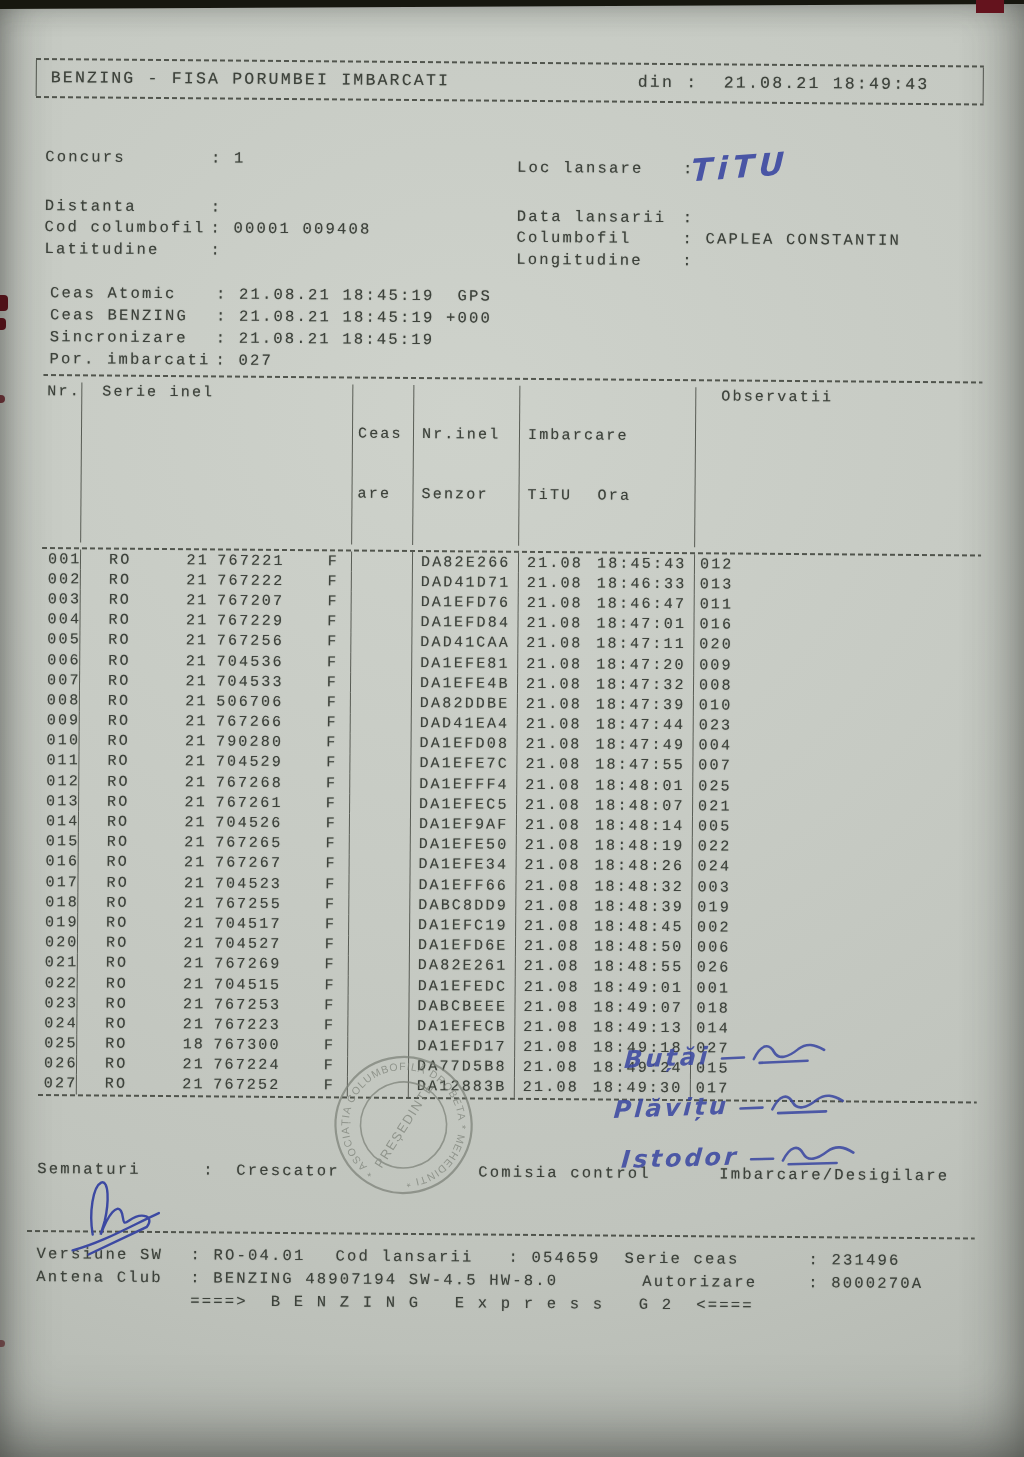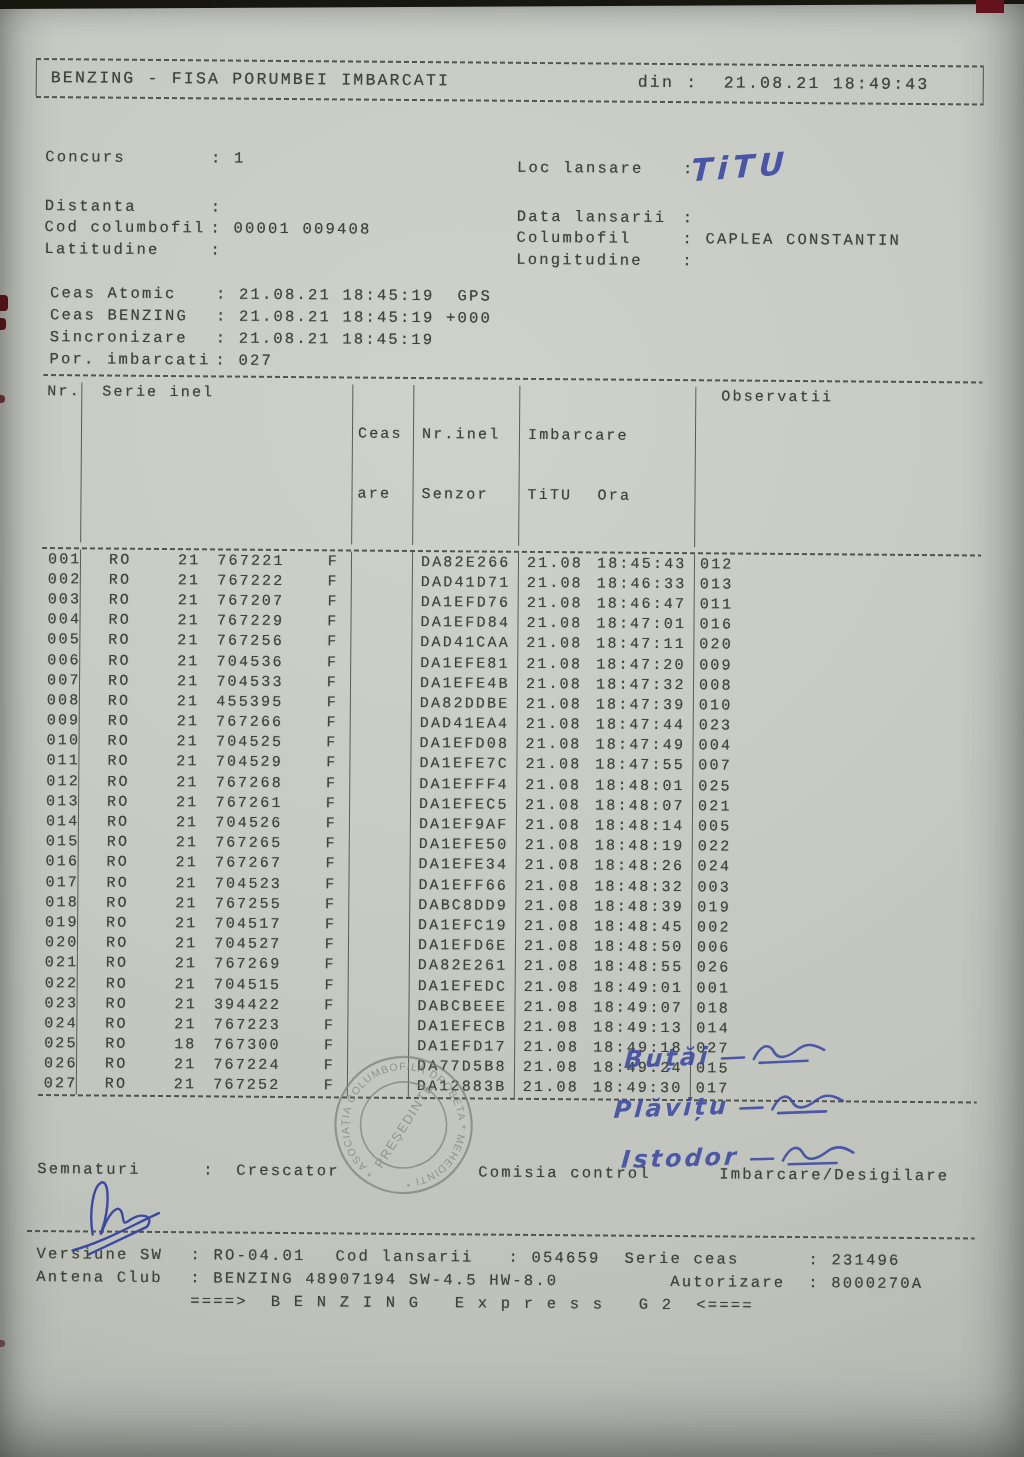--- a/index.html
+++ b/index.html
@@ -61,42 +61,42 @@
   .h-imb { width:176px; padding-left:8px; border-right:1.4px solid rgba(60,64,56,.8); }
   .h-obs { flex:1; padding-left:25px; }
   .h-imb .l2 { display:flex; }
   .h-imb .l2 span:first-child { width:70px; }
 
   .t-row { display:flex; height:20.2px; align-items:center; }
   .t-row > div { white-space:pre; height:100%; display:flex; align-items:center; }
   .c-nr { width:39px; padding-left:6px; border-right:1.4px solid rgba(60,64,56,.8); }
   .c-serie { width:271px; border-right:1.4px solid rgba(60,64,56,.8); }
   .c-serie .s-tara { margin-left:28px; width:70px; }
-  .c-serie .s-an { width:40px; }
+  .c-serie .s-an { width:40px;text-align:center; }
   .c-serie .s-inel { width:112px; }
   .c-serie .s-sex { margin-left:auto; margin-right:12px; }
   .c-culo { width:61px; border-right:1.4px solid rgba(60,64,56,.8); }
   .c-senzor { width:106px; padding-left:8px; border-right:1.4px solid rgba(60,64,56,.8); }
   .c-imb { width:176px; padding-left:8px; border-right:1.4px solid rgba(60,64,56,.8); }
   .c-imb .i-data { width:70px; }
   .c-obs { flex:1; padding-left:5px; }
 
   
   .sig-row { position:absolute; left:0; top:1160px; width:1024px; height:24px; font-size:15.5px; }
   .sig-row span { position:absolute; white-space:pre; }
   .sig-label { left:46px; }  .sig-colon { left:212px; }
   .sig-crescator { left:245px; } .sig-comisia { left:487px; } .sig-imbarcare { left:728px; }
 
   .foot-sep { position:absolute; left:36px; top:1230px; width:948px; }
   .f-line { position:absolute; width:1024px; height:23px; font-size:15.5px; }
   .f-line span { position:absolute; white-space:pre; }
   .f1 { top:1245px; } .f2 { top:1268px; } .f3 { top:1291px; }
   .fl-a { left:46px; } .fl-b { left:200px; } .fl-c { left:345px; } .fl-d { left:518px; }
   .fl-e { left:634px; } .fl-f { left:818px; }
-  .fl-g { left:680px; }
+  .fl-g { left:652px; }
   .banner { left:200px; }
 
   
   .ink { font-family:"DejaVu Sans",sans-serif; color:#3c49a2; font-style:italic; z-index:5; position:absolute; }
   .hw-loc { left:692px; top:143px; font-size:31px; letter-spacing:5px; transform:rotate(-5deg) skewX(-7deg); font-weight:bold; opacity:.9; }
   .hw-names { left:632px; top:1032px; }
   .hw-name-line { display:flex; align-items:center; gap:10px; margin-bottom:17px; font-size:24px; letter-spacing:3px; transform:rotate(-3deg) skewX(-6deg); font-weight:bold; opacity:.88; }
   .hw-name-line:nth-child(2) { margin-left:-10px; transform:rotate(-2.5deg) skewX(-6deg); }
   .hw-name-line:nth-child(3) { margin-left:-2px; transform:rotate(-2deg) skewX(-6deg); }
   .sig-svg { position:absolute; z-index:5; }
@@ -237,41 +237,41 @@
             <span class="s-tara">RO</span><span class="s-an">21</span><span class="s-inel">704533</span><span class="s-sex">F</span>
           </div>
           <div class="c-culo"><span></span></div>
           <div class="c-senzor"><span>DA1EFE4B</span></div>
           <div class="c-imb"><span class="i-data">21.08</span><span>18:47:32</span></div>
           <div class="c-obs"><span>008</span></div>
         </div>
           <div class="t-row">
           <div class="c-nr"><span>008</span></div>
           <div class="c-serie">
-            <span class="s-tara">RO</span><span class="s-an">21</span><span class="s-inel">455395</span><span class="s-sex">F</span>
+            <span class="s-tara">RO</span><span class="s-an">21</span><span class="s-inel">506706</span><span class="s-sex">F</span>
           </div>
           <div class="c-culo"><span></span></div>
           <div class="c-senzor"><span>DA82DDBE</span></div>
           <div class="c-imb"><span class="i-data">21.08</span><span>18:47:39</span></div>
           <div class="c-obs"><span>010</span></div>
         </div>
           <div class="t-row">
           <div class="c-nr"><span>009</span></div>
           <div class="c-serie">
             <span class="s-tara">RO</span><span class="s-an">21</span><span class="s-inel">767266</span><span class="s-sex">F</span>
           </div>
           <div class="c-culo"><span></span></div>
           <div class="c-senzor"><span>DAD41EA4</span></div>
           <div class="c-imb"><span class="i-data">21.08</span><span>18:47:44</span></div>
           <div class="c-obs"><span>023</span></div>
         </div>
           <div class="t-row">
           <div class="c-nr"><span>010</span></div>
           <div class="c-serie">
-            <span class="s-tara">RO</span><span class="s-an">21</span><span class="s-inel">704525</span><span class="s-sex">F</span>
+            <span class="s-tara">RO</span><span class="s-an">21</span><span class="s-inel">790280</span><span class="s-sex">F</span>
           </div>
           <div class="c-culo"><span></span></div>
           <div class="c-senzor"><span>DA1EFD08</span></div>
           <div class="c-imb"><span class="i-data">21.08</span><span>18:47:49</span></div>
           <div class="c-obs"><span>004</span></div>
         </div>
           <div class="t-row">
           <div class="c-nr"><span>011</span></div>
           <div class="c-serie">
             <span class="s-tara">RO</span><span class="s-an">21</span><span class="s-inel">704529</span><span class="s-sex">F</span>
@@ -387,21 +387,21 @@
             <span class="s-tara">RO</span><span class="s-an">21</span><span class="s-inel">704515</span><span class="s-sex">F</span>
           </div>
           <div class="c-culo"><span></span></div>
           <div class="c-senzor"><span>DA1EFEDC</span></div>
           <div class="c-imb"><span class="i-data">21.08</span><span>18:49:01</span></div>
           <div class="c-obs"><span>001</span></div>
         </div>
           <div class="t-row">
           <div class="c-nr"><span>023</span></div>
           <div class="c-serie">
-            <span class="s-tara">RO</span><span class="s-an">21</span><span class="s-inel">394422</span><span class="s-sex">F</span>
+            <span class="s-tara">RO</span><span class="s-an">21</span><span class="s-inel">767253</span><span class="s-sex">F</span>
           </div>
           <div class="c-culo"><span></span></div>
           <div class="c-senzor"><span>DABCBEEE</span></div>
           <div class="c-imb"><span class="i-data">21.08</span><span>18:49:07</span></div>
           <div class="c-obs"><span>018</span></div>
         </div>
           <div class="t-row">
           <div class="c-nr"><span>024</span></div>
           <div class="c-serie">
             <span class="s-tara">RO</span><span class="s-an">21</span><span class="s-inel">767223</span><span class="s-sex">F</span>

